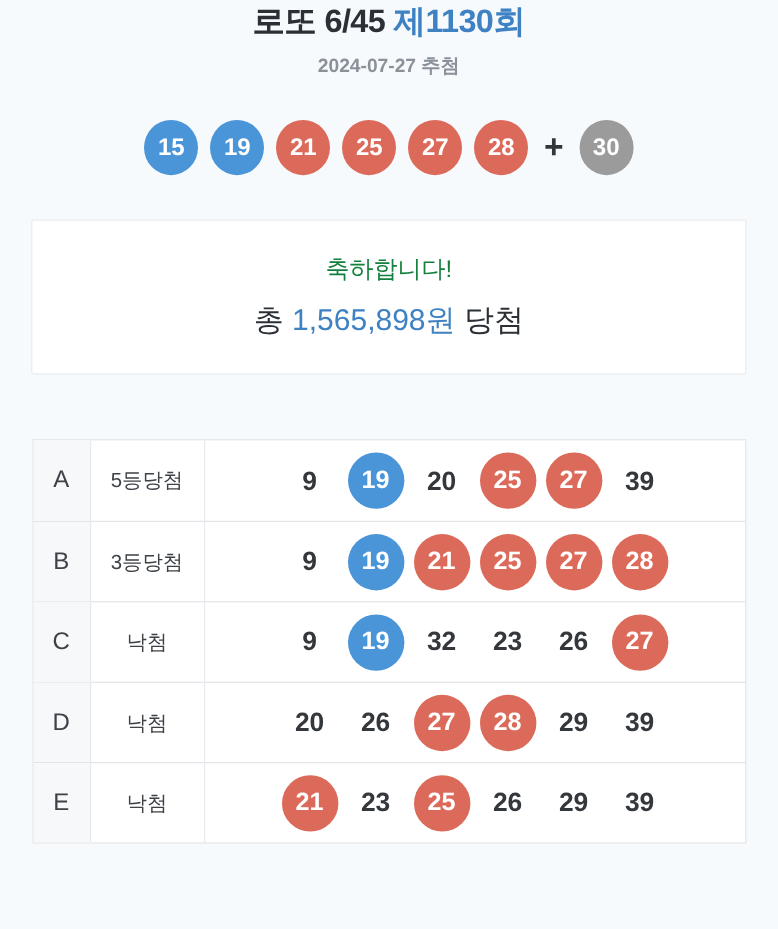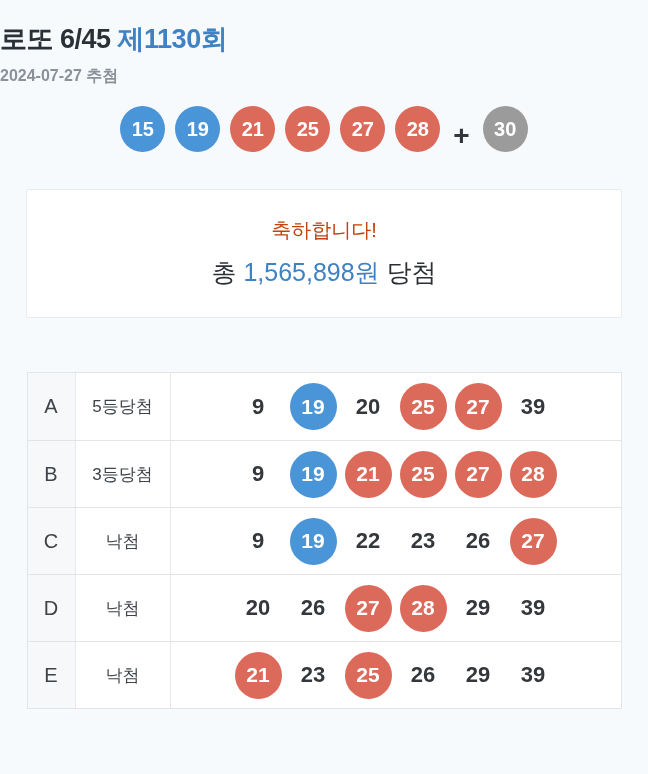--- a/index.html
+++ b/index.html
@@ -5,46 +5,46 @@
   * { box-sizing: border-box; }
   html, body { margin: 0; padding: 0; }
   body {
     width: 648px; height: 774px;
     background: var(--page-bg, #f7fafd);
     font-family: "Liberation Sans", sans-serif;
     overflow: hidden;
   }
 
   
-  .header { padding-top: 21px; }
+  .header { text-align: center; }
   .title { margin: 0; font-size: 27px; font-weight: bold; color: #2b3036; letter-spacing: -0.5px; }
   .title .round { color: var(--accent, #3f82c4); }
   .draw-date { margin: 9px 0 0; font-size: 16px; color: #8a9199; font-weight: bold; }
 
   
   .winning { text-align: center; }
   .winning-heading { margin: 30px 0 0; font-size: 19px; font-weight: bold; color: #2f3438; }
-  .balls-row { margin-top: 19px; display: flex; justify-content: center; align-items: flex-end; gap: 10px; height: 46px; }
+  .balls-row { margin-top: 34px; display: flex; justify-content: center; align-items: center; gap: 10px; height: 46px; }
   .ball {
     width: 45px; height: 46px; border-radius: 50%;
     display: inline-flex; align-items: center; justify-content: center;
     color: #fff; font-size: 20px; font-weight: bold;
   }
   .ball.blue { background: var(--ball-blue, #4a94d8); }
   .ball.red  { background: var(--ball-red, #dc6a5a); }
   .ball.gray { background: var(--ball-gray, #9b9b9b); }
   .plus-sign { font-size: 28px; font-weight: bold; color: #33373b; margin: 0 3px; }
 
   
   .congrats-card {
     width: 596px; height: 129px; margin: 37px auto 0;
     background: #ffffff; border: 1px solid #e9ecef; border-radius: 2px;
     text-align: center; padding-top: 27px;
   }
-  .congrats-msg { margin: 0; font-size: 20px; color: #c2410c; }
+  .congrats-msg { margin: 0; font-size: 20px; color: #15803d; }
   .congrats-total { margin: 12px 0 0; font-size: 25px; font-weight: normal; color: #2b3036; }
   .congrats-total .amount { color: var(--accent, #3f82c4); margin: 0 7px; }
 
   
   .games-table {
     width: 595px; margin: 54px auto 0;
     background: #ffffff; border: 1px solid #e2e5e8;
   }
   .t-row { display: flex; height: 67px; border-top: 1px solid #e2e5e8; }
   .t-row:first-child { border-top: none; }
@@ -120,21 +120,21 @@
           <span class="slot ball-red">28</span>
         </div>
   </div>
 
   <div class="t-row">
     <div class="cell c-letter">C</div>
     <div class="cell c-label">낙첨</div>
     <div class="cell c-numbers">
           <span class="slot">9</span>
           <span class="slot ball-blue">19</span>
-          <span class="slot">22</span>
+          <span class="slot">32</span>
           <span class="slot">23</span>
           <span class="slot">26</span>
           <span class="slot ball-red">27</span>
         </div>
   </div>
 
   <div class="t-row">
     <div class="cell c-letter">D</div>
     <div class="cell c-label">낙첨</div>
     <div class="cell c-numbers">

